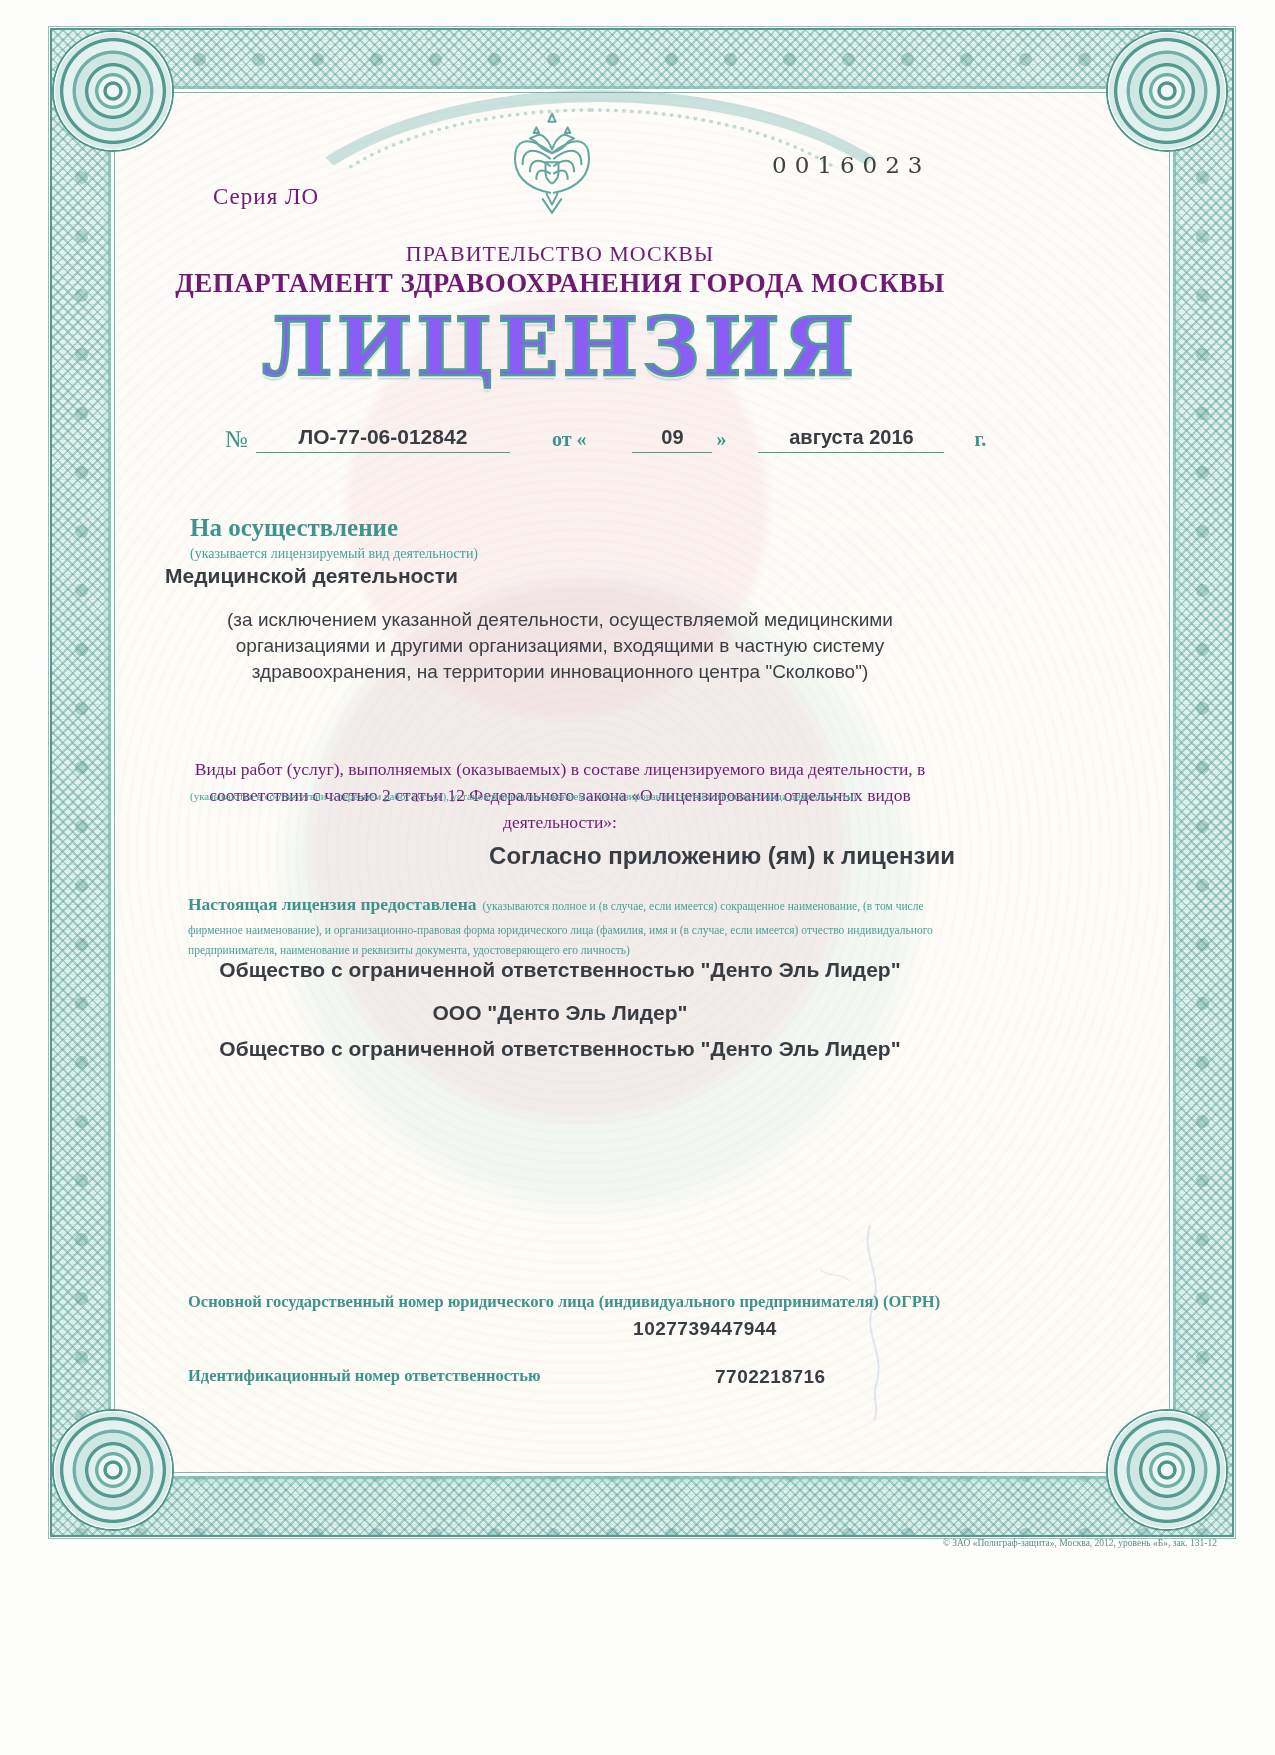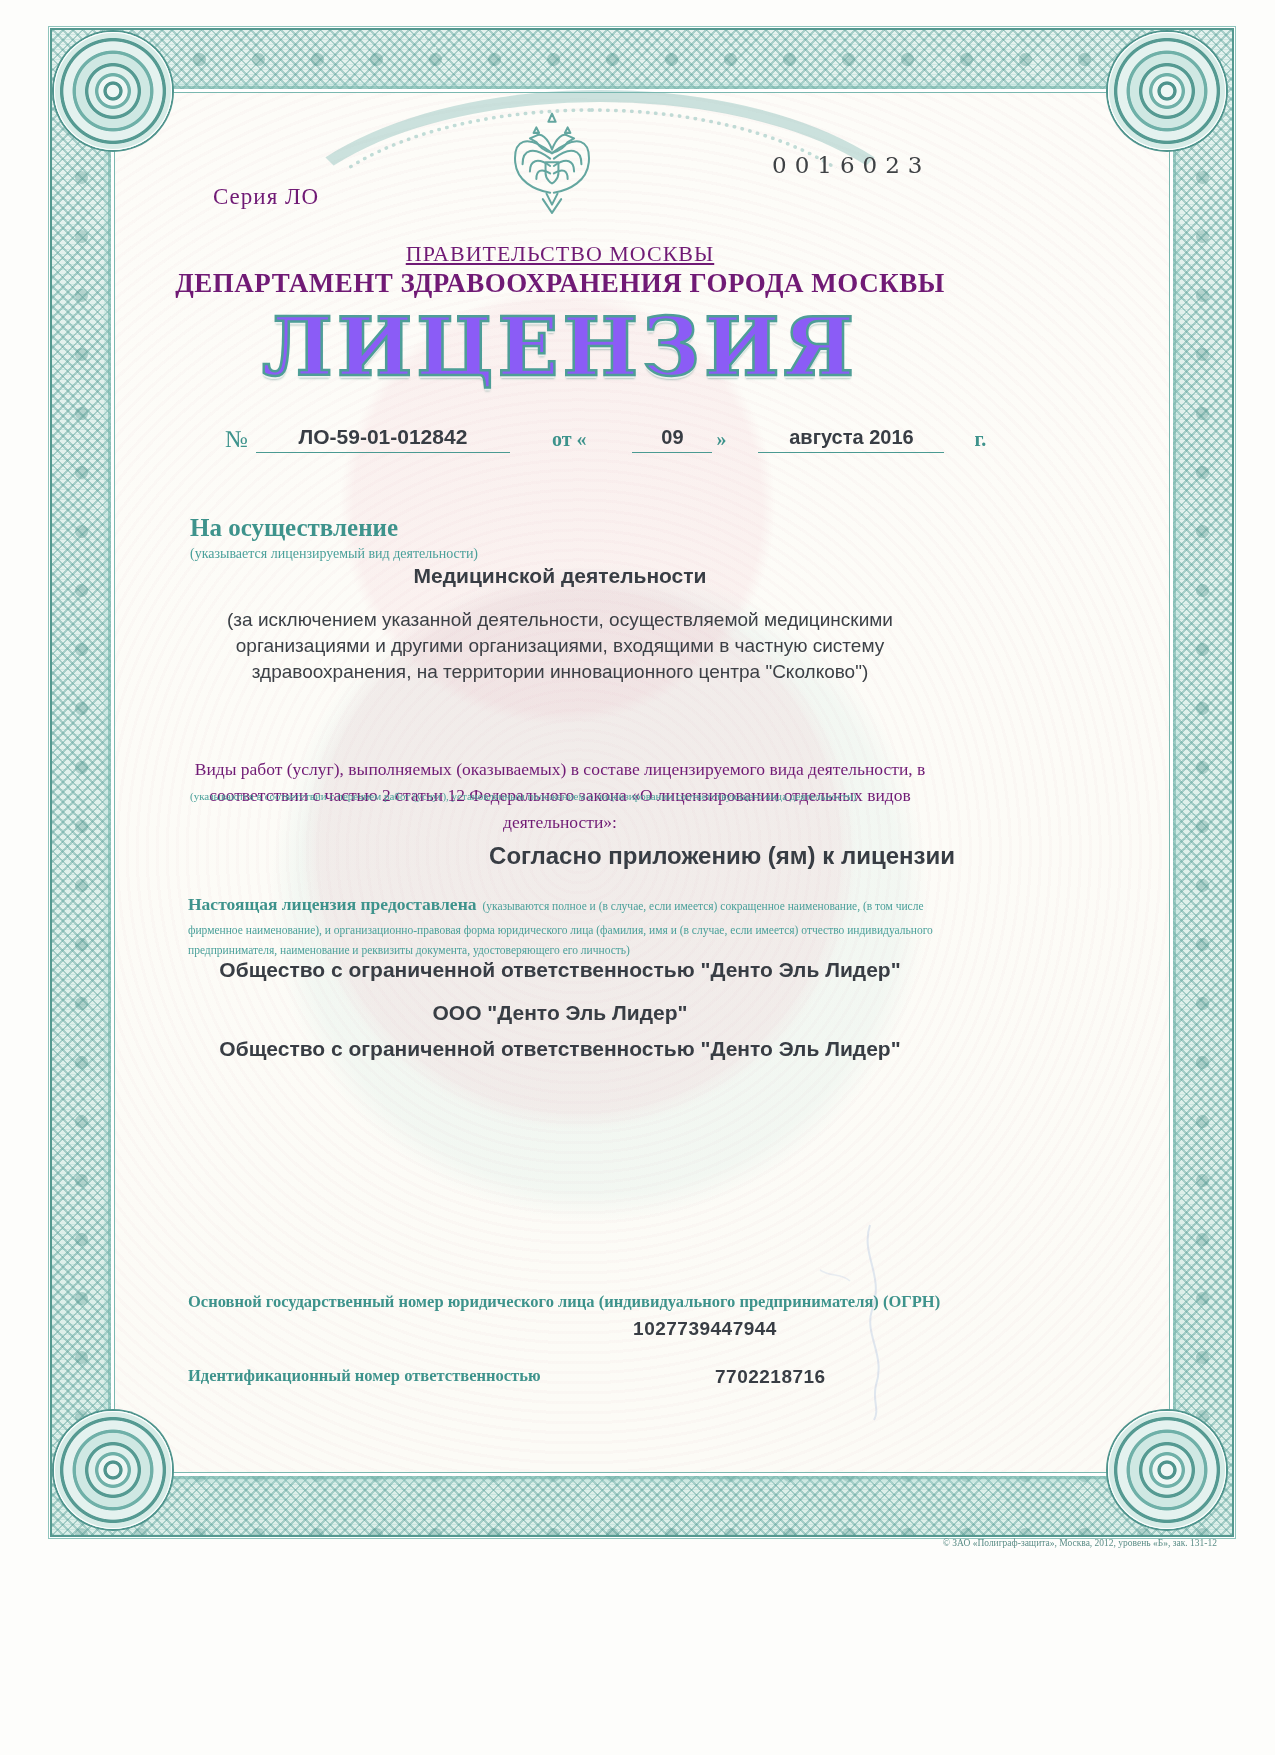--- a/index.html
+++ b/index.html
@@ -48,39 +48,39 @@
   .t-teal{color:#701a75;font-family:"Liberation Serif",serif;}
   .t-teal-b{color:#3e938c;font-family:"Liberation Serif",serif;font-weight:bold;}
   .t-dark{color:#383d44;font-family:"Liberation Sans",sans-serif;font-weight:bold;}
   .tiny{font-size:14px;color:#4aa09a;font-family:"Liberation Serif",serif;}
 
   .series{left:213px;top:184px;font-size:23px;letter-spacing:1px;}
   .serial{left:772px;top:152px;font-size:23px;letter-spacing:8px;color:#3f4245;
           font-family:"DejaVu Serif",serif;font-weight:500;}
   .coat{left:506px;top:108px;width:92px;height:116px;}
 
-  .gov{left:165px;top:241px;width:790px;text-align:center;font-size:22px;letter-spacing:1px;text-decoration:underline;}
+  .gov{left:165px;top:241px;width:790px;text-align:center;font-size:22px;letter-spacing:1px;}
   .dept{left:120px;top:268px;width:880px;text-align:center;font-size:27px;font-weight:bold;letter-spacing:.5px;}
   .big-title{left:165px;top:300px;width:790px;text-align:center;
     font-family:"DejaVu Serif",serif;font-weight:bold;font-size:80px;letter-spacing:4px;
     color:#8b5cf6;-webkit-text-stroke:2.5px #4e9e97;text-shadow:0 3px 0 rgba(255,255,255,.7),0 4px 2px rgba(60,120,113,.35);}
 
   .numline{left:225px;top:425px;display:flex;align-items:flex-end;font-size:20px;}
   .numline .lbl{color:#3e938c;font-size:24px;padding-right:8px;}
   .underl{border-bottom:1.5px solid #4a9a92;display:inline-block;text-align:center;padding:0 8px 3px;}
   .lic-num{min-width:238px;font-size:21px;}
   .day{min-width:64px;margin-left:46px;font-size:20px;}
   .month{min-width:170px;margin-left:28px;font-size:20px;}
   .ot{margin-left:42px;font-size:20px;padding-bottom:2px;}
   .qc{font-size:20px;padding:0 4px 2px;}
   .gdot{margin-left:30px;font-size:20px;padding-bottom:2px;}
 
   .act-head{left:190px;top:514px;font-size:25px;}
   .act-note{left:190px;top:546px;}
-  .act-type{left:165px;top:564px;width:790px;text-align:center;font-size:21px;}
+  .act-type{left:165px;top:564px;width:790px;font-size:21px;}
   .exception{left:160px;top:607px;width:800px;text-align:center;font-size:19px;line-height:1.38;
     color:#3c4046;font-family:"Liberation Sans",sans-serif;}
   .works{left:170px;top:756px;width:780px;text-align:center;font-size:17.5px;line-height:1.5;}
   .works-note{left:190px;top:790px;font-size:11px;}
   .appendix{left:165px;top:842px;width:790px;text-align:right;font-size:24px;}
   .granted{left:188px;top:889px;width:755px;font-size:11.5px;line-height:1.75;color:#4aa09a;text-align:left;}
   .granted .lead{font-size:17.5px;font-weight:bold;color:#3e938c;margin-right:6px;}
   .comp{left:165px;width:790px;text-align:center;font-size:21px;}
   .c1{top:958px;} .c2{top:1001px;} .c3{top:1037px;}
 
@@ -131,21 +131,21 @@
       <path d="M40 98 l10 15 10 -15"></path>
     </g>
   </svg>
 
   <div class="abs gov t-teal">ПРАВИТЕЛЬСТВО МОСКВЫ</div>
   <div class="abs dept t-teal">ДЕПАРТАМЕНТ ЗДРАВООХРАНЕНИЯ ГОРОДА МОСКВЫ</div>
   <div class="abs big-title">ЛИЦЕНЗИЯ</div>
 
   <div class="abs numline">
     <span class="lbl">№</span>
-    <span class="underl lic-num t-dark">ЛО-59-01-012842</span>
+    <span class="underl lic-num t-dark">ЛО-77-06-012842</span>
     <span class="ot t-teal-b">от «</span>
     <span class="underl day t-dark">09</span>
     <span class="qc t-teal-b">»</span>
     <span class="underl month t-dark">августа 2016</span>
     <span class="gdot t-teal-b">г.</span>
   </div>
 
   <div class="abs act-head t-teal-b">На осуществление</div>
   <div class="abs act-note tiny">(указывается лицензируемый вид деятельности)</div>
   <div class="abs act-type t-dark">Медицинской деятельности</div>

